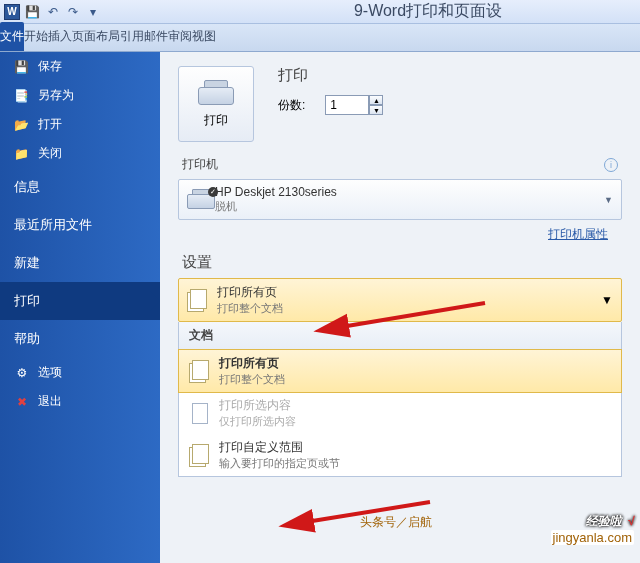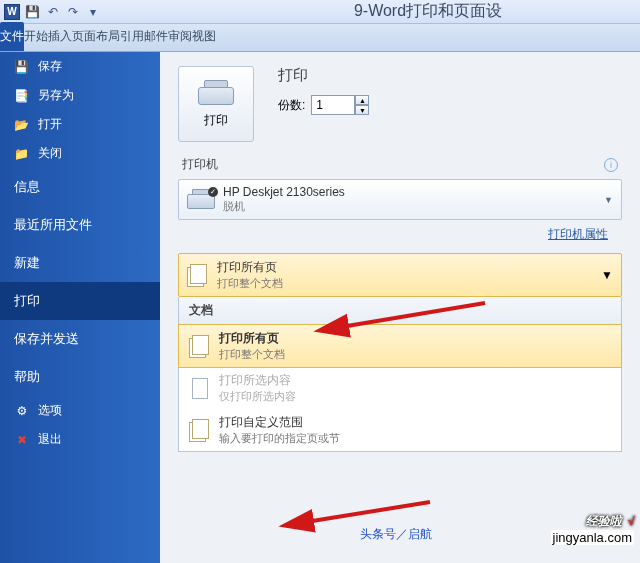--- a/index.html
+++ b/index.html
@@ -20,28 +20,28 @@
 .sidebar .section.active{background:#0f3a80;position:relative}
 .sidebar .section.active::after{content:"";position:absolute;right:-10px;top:50%;transform:translateY(-50%);border:10px solid transparent;border-left-color:#0f3a80}
 .content{flex:1;background:#eef2f7;padding:14px 18px;overflow:hidden;position:relative}
 .print-block{display:flex;gap:24px;align-items:flex-start;margin-bottom:14px}
 .print-btn{width:76px;height:76px;background:linear-gradient(#fefefe,#e6ecf5);border:1px solid #b6c6de;border-radius:3px;display:flex;flex-direction:column;align-items:center;justify-content:center;gap:4px;cursor:pointer}
 .printer-lg{width:36px;height:28px;position:relative}
 .printer-lg::before{content:"";position:absolute;top:0;left:6px;right:6px;height:7px;background:#c9d4e2;border:1px solid #8a9bb5;border-radius:2px 2px 0 0}
 .printer-lg::after{content:"";position:absolute;top:7px;left:0;right:0;height:16px;background:linear-gradient(#e5ecf5,#c5d2e4);border:1px solid #8a9bb5;border-radius:3px}
 .copies{display:flex;flex-direction:column;gap:8px}
 .copies .lblrow{font-size:15px;color:#444;margin-bottom:2px}
-.copies .row{display:flex;align-items:center;gap:6px}
+.copies .row{display:flex;align-items:center;gap:20px}
 .spinner{display:flex;align-items:center}
 .spinner input{width:44px;height:20px;border:1px solid #8a9bb5;padding:0 4px}
 .spinbtns{display:flex;flex-direction:column}
 .spinbtns div{width:14px;height:10px;background:linear-gradient(#fbfdff,#dbe4f0);border:1px solid #8a9bb5;font-size:7px;display:flex;align-items:center;justify-content:center;cursor:pointer}
 .hdr{font-size:15px;color:#444;margin:8px 4px 6px;display:flex;align-items:center;justify-content:space-between}
 .hdr .info{width:14px;height:14px;border:1px solid #7fa8d6;border-radius:50%;color:#7fa8d6;font-size:9px;display:flex;align-items:center;justify-content:center}
-.dropdown{background:linear-gradient(#fefefe,#eaf0f8);border:1px solid #b6c6de;border-radius:2px;padding:5px 8px;display:flex;align-items:center;gap:8px;cursor:pointer;position:relative}
+.dropdown{background:linear-gradient(#fefefe,#eaf0f8);border:1px solid #b6c6de;border-radius:2px;padding:5px 8px;display:flex;align-items:center;cursor:pointer;position:relative}
 .dropdown .chev{margin-left:auto;font-size:9px;color:#5a6b85}
 .printer-sm{width:28px;height:22px;position:relative}
 .printer-sm::before{content:"";position:absolute;top:0;left:5px;right:5px;height:5px;background:#c9d4e2;border:1px solid #8a9bb5;border-radius:1px 1px 0 0}
 .printer-sm::after{content:"";position:absolute;top:5px;left:0;right:0;height:13px;background:linear-gradient(#e5ecf5,#c5d2e4);border:1px solid #8a9bb5;border-radius:2px}
 .check-badge{position:absolute;top:-2px;right:-3px;width:10px;height:10px;background:#3a3a3a;border-radius:50%;display:flex;align-items:center;justify-content:center;color:#fff;font-size:7px}
 .dd-text{display:flex;flex-direction:column}
 .dd-text .t1{color:#333}
 .dd-text .t2{color:#777;font-size:11px}
 .link{color:#2a5aa8;text-align:right;margin:6px 14px 10px;cursor:pointer;text-decoration:underline}
 .settings-dd{background:linear-gradient(#fff4d6,#ffe9a8);border:1px solid #e0b94a;border-radius:2px;padding:5px 8px;display:flex;align-items:center;gap:8px;cursor:pointer;position:relative}
@@ -55,22 +55,22 @@
 .dd-item.sel{background:linear-gradient(#fff4d6,#ffe9a8);border:1px solid #e0b94a;margin:-1px}
 .dd-item .ic{width:22px;height:22px;position:relative;flex-shrink:0}
 .page-ic::before{content:"";position:absolute;left:3px;top:1px;width:14px;height:19px;background:#fff;border:1px solid #a5b3c8}
 .dd-item.sel .t1{font-weight:bold}
 .dd-item.disabled .t1,.dd-item.disabled .t2{color:#aaa}
 .arrow{position:absolute;pointer-events:none}
 .arrow svg{overflow:visible}
 .watermark{position:absolute;right:6px;bottom:18px;text-align:right;color:#fff;text-shadow:0 0 3px #000,0 0 3px #000;pointer-events:none}
 .watermark .big{font-size:20px;font-weight:bold;font-style:italic}
 .watermark .big .chk{color:#e03030}
-.watermark .site{background:#fff;color:#000000;text-shadow:none;font-size:13px;padding:0 2px;border-radius:2px;display:inline-block}
-.footer-txt{position:absolute;bottom:20px;left:360px;color:#1d4ed8;font-size:13px}
+.watermark .site{background:#fff;color:#a16207;text-shadow:none;font-size:13px;padding:0 2px;border-radius:2px;display:inline-block}
+.footer-txt{position:absolute;bottom:32px;left:360px;color:#a16207;font-size:13px}
 </style>
 </head>
 <body>
 
 <div class="titlebar">
   <div class="word-icon">W</div>
   <div class="qat">
     <span>💾</span>
     <span>↶</span>
     <span>↷</span>
@@ -106,21 +106,20 @@
       </div>
     <div class="item">
         <span class="ic">📁</span>
         <span>关闭</span>
       </div>
 
     <div class="section">信息</div>
     <div class="section">最近所用文件</div>
     <div class="section">新建</div>
     <div class="section active">打印</div>
-    <div class="section">保存并发送</div>
     <div class="section">帮助</div>
 
     <div class="item">
         <span class="ic">⚙</span>
         <span>选项</span>
       </div>
     <div class="item">
         <span class="ic" style="color:#e04040">✖</span>
         <span>退出</span>
       </div>
@@ -157,20 +156,21 @@
         <div class="check-badge">✓</div>
       </div>
       <div class="dd-text">
         <span class="t1">HP Deskjet 2130series</span>
         <span class="t2">脱机</span>
       </div>
       <span class="chev">▼</span>
     </div>
     <div class="link">打印机属性</div>
 
+    <div class="hdr">设置</div>
     <div class="settings-dd ss">
       <div class="pages-ic"></div>
       <div class="dd-text">
         <span class="t1">打印所有页</span>
         <span class="t2">打印整个文档</span>
       </div>
       <span class="chev">▼</span>
     </div>
 
     <div class="dd-menu">

